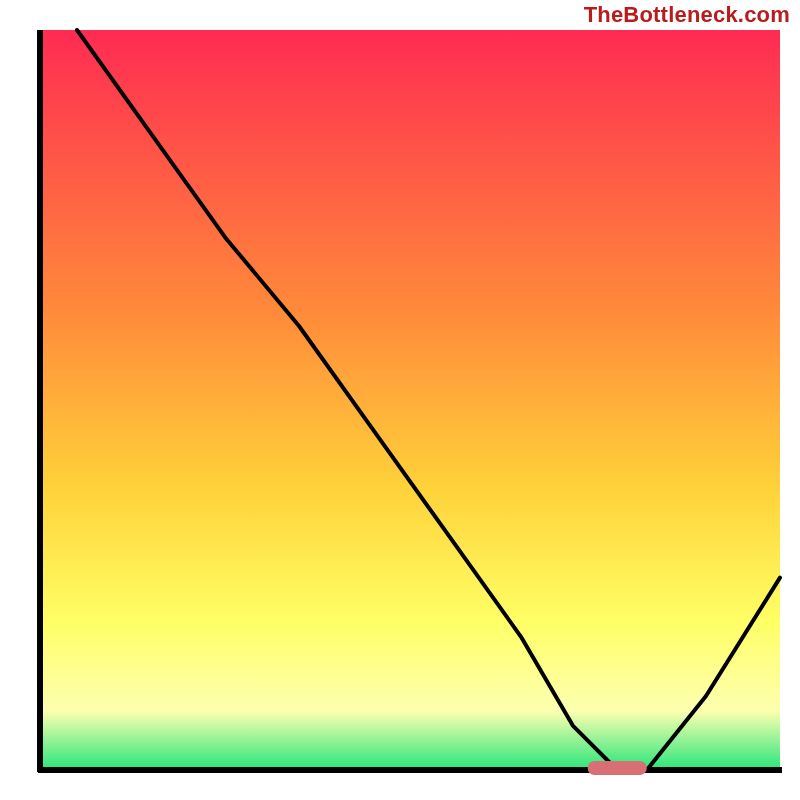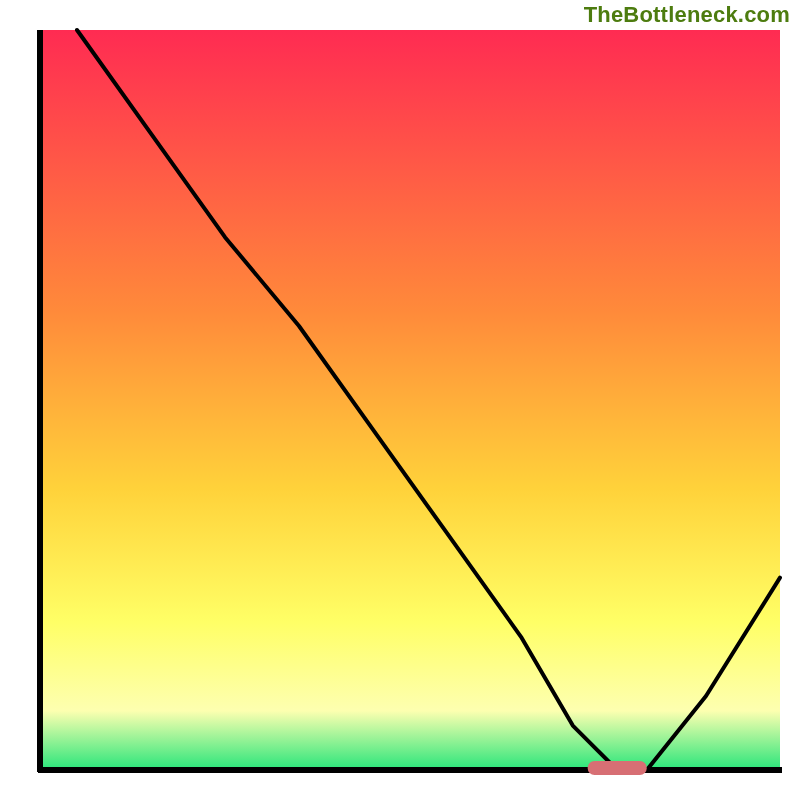--- a/index.html
+++ b/index.html
@@ -14,21 +14,21 @@
     position: relative;
     width: 800px;
     height: 800px;
   }
   .watermark {
     position: absolute;
     top: 2px;
     right: 10px;
     font-size: 22px;
     font-weight: 600;
-    color: #4d7c0f;
+    color: #b91c1c;
     letter-spacing: 0.2px;
   }
   svg.chart {
     position: absolute;
     left: 0;
     top: 0;
   }
 </style>
 </head>
 <body>

